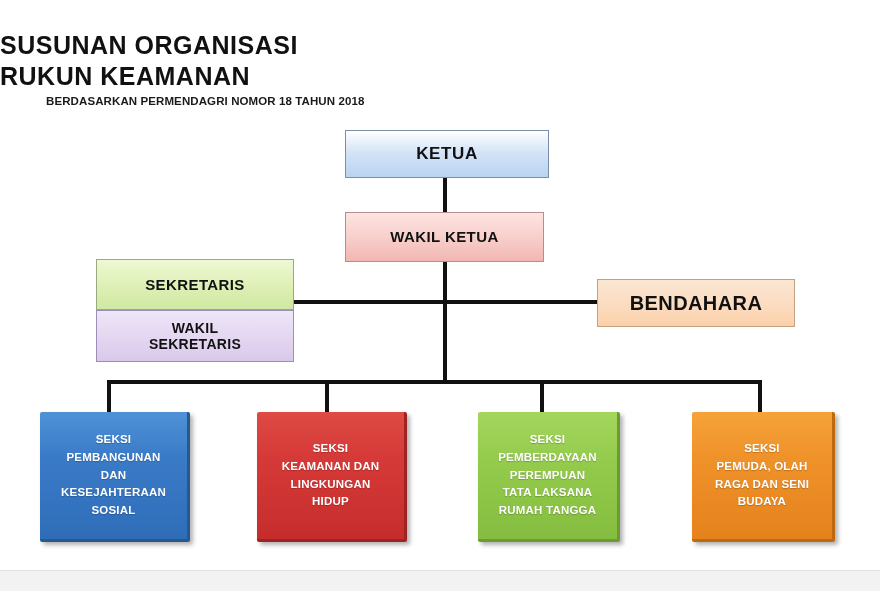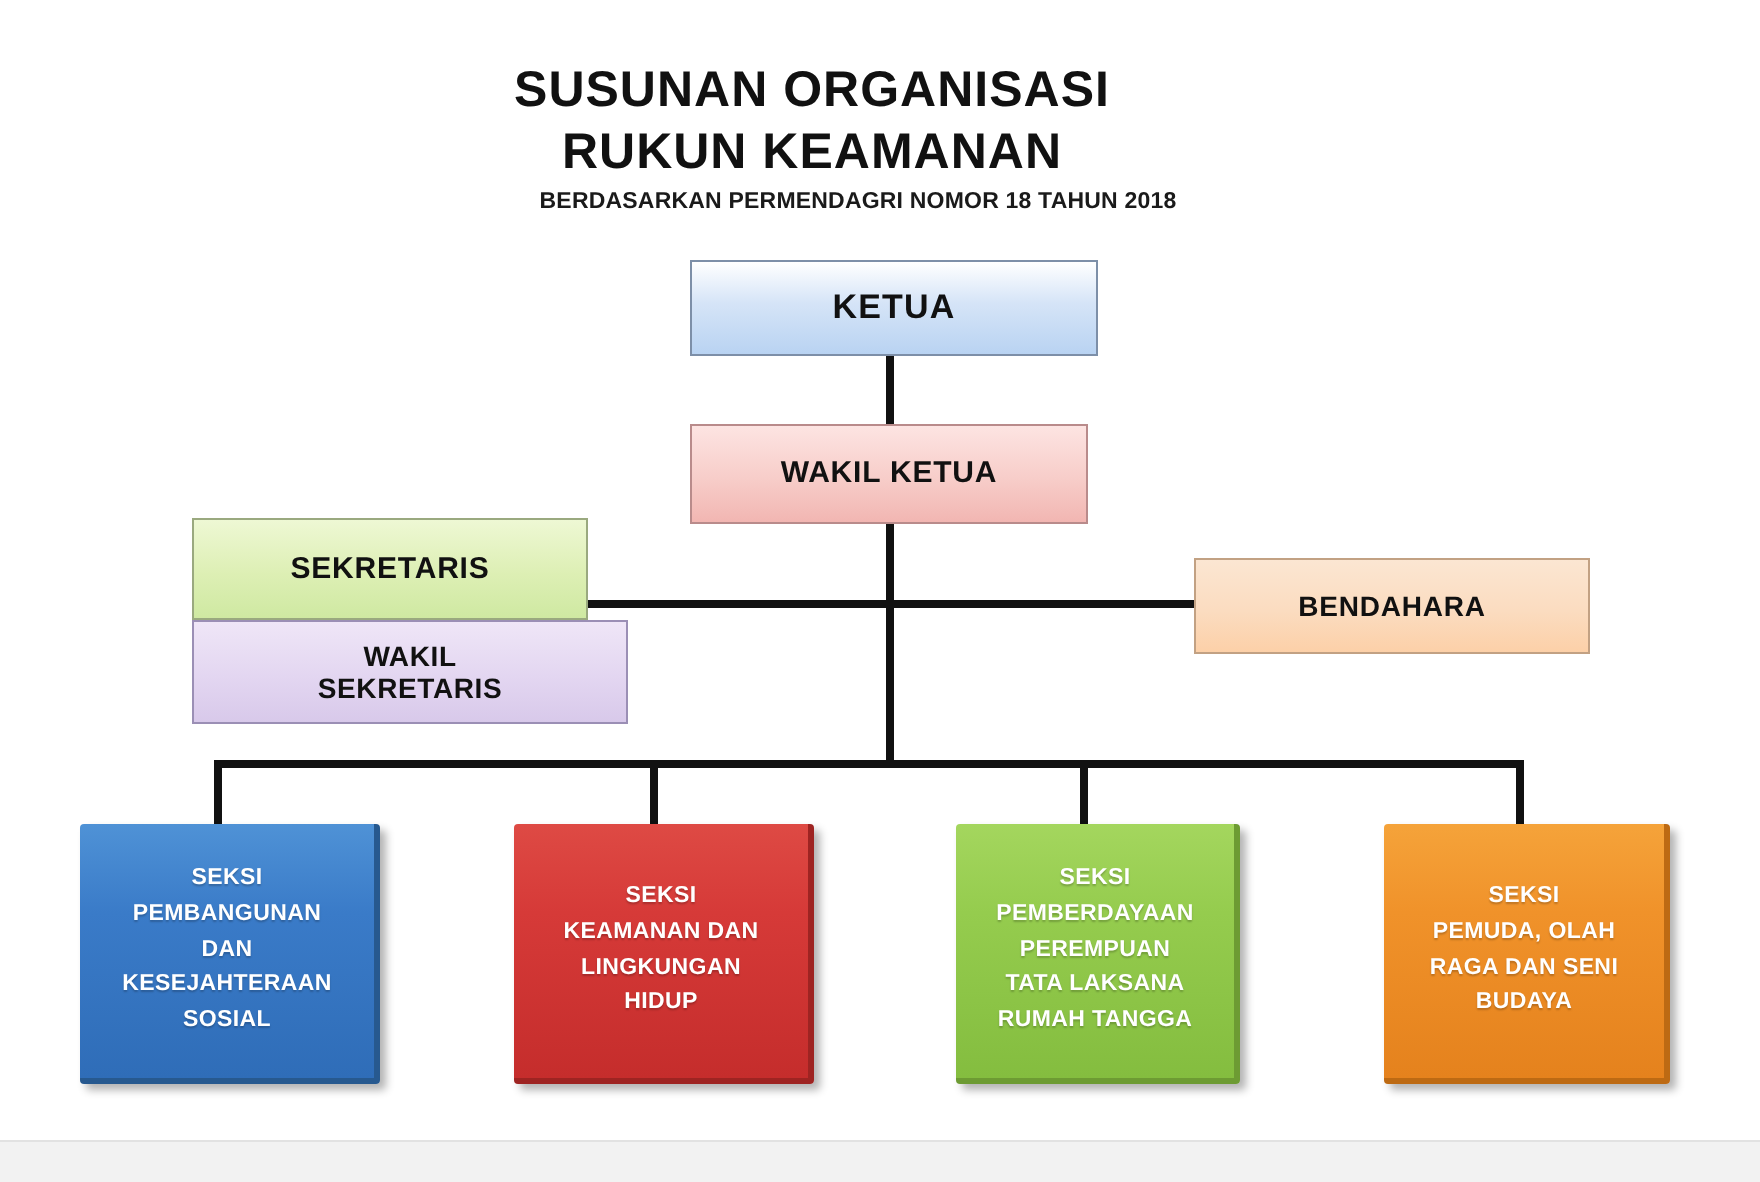--- a/index.html
+++ b/index.html
@@ -15,21 +15,20 @@
     font-family: "Liberation Sans", sans-serif;
     overflow: hidden;
   }
 
   
   #title-block {
     position: absolute;
     left: 0;
     top: 30px;
     width: 812px;
-    text-align: center;
   }
   .title-line {
     font-size: 25px;
     font-weight: bold;
     letter-spacing: 0.5px;
     color: #111111;
     line-height: 1.22;
   }
   .subtitle-line {
     font-size: 11.5px;
@@ -71,32 +70,32 @@
   #node-wakil-ketua .label { font-size: 15px; letter-spacing: 0.4px; }
 
   #node-sekretaris {
     left: 96px; top: 259px; width: 198px; height: 51px;
     border: 1px solid #9aa97f;
     background: linear-gradient(to bottom, #eef8d4 0%, #ddefb4 55%, #cfe9a2 100%);
   }
   #node-sekretaris .label { font-size: 15px; letter-spacing: 0.4px; }
 
   #node-wakil-sekretaris {
-    left: 96px; top: 310px; width: 218px; height: 52px;
+    left: 96px; top: 310px; width: 198px; height: 52px;
     border: 1px solid #9b8fb5;
     background: linear-gradient(to bottom, #efe6f7 0%, #e3d6f1 55%, #d8c9ea 100%);
   }
   #node-wakil-sekretaris .label { font-size: 14px; letter-spacing: 0.3px; }
 
   #node-bendahara {
     left: 597px; top: 279px; width: 198px; height: 48px;
     border: 1px solid #c2a183;
     background: linear-gradient(to bottom, #fbe6d2 0%, #fbdcc0 55%, #fcd0a8 100%);
   }
-  #node-bendahara .label { font-size: 14px; letter-spacing: 0.4px; }
+  #node-bendahara .label { font-size: 20px; letter-spacing: 0.4px; }
 
   
   .seksi {
     position: absolute;
     box-sizing: border-box;
     top: 412px;
     height: 130px;
     display: flex;
     align-items: center;
     justify-content: center;

